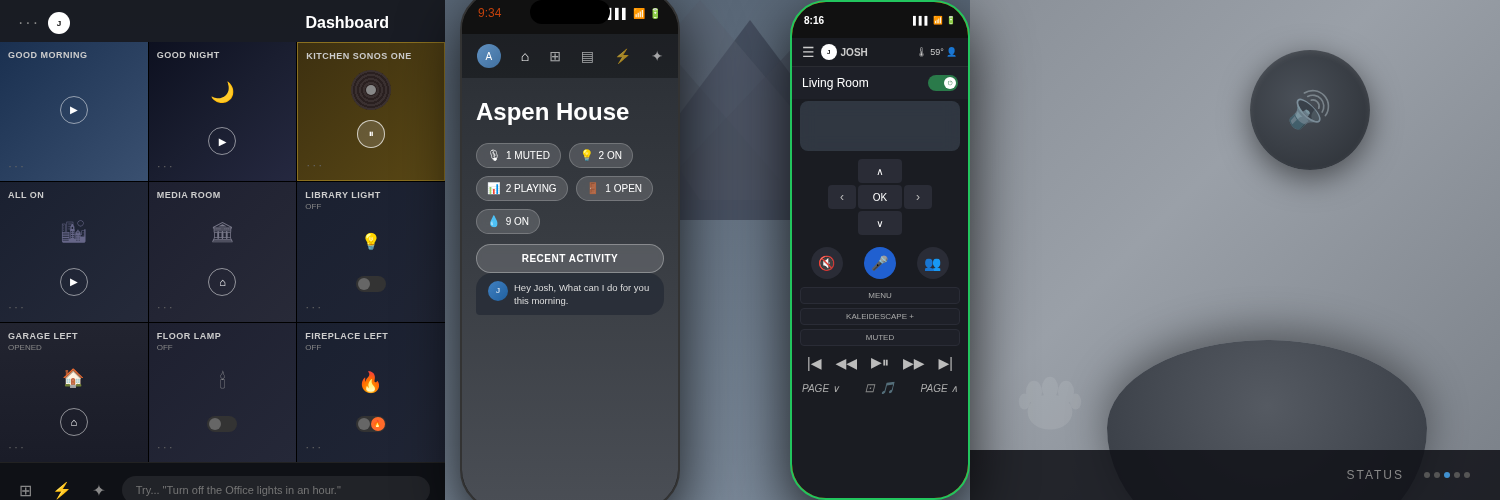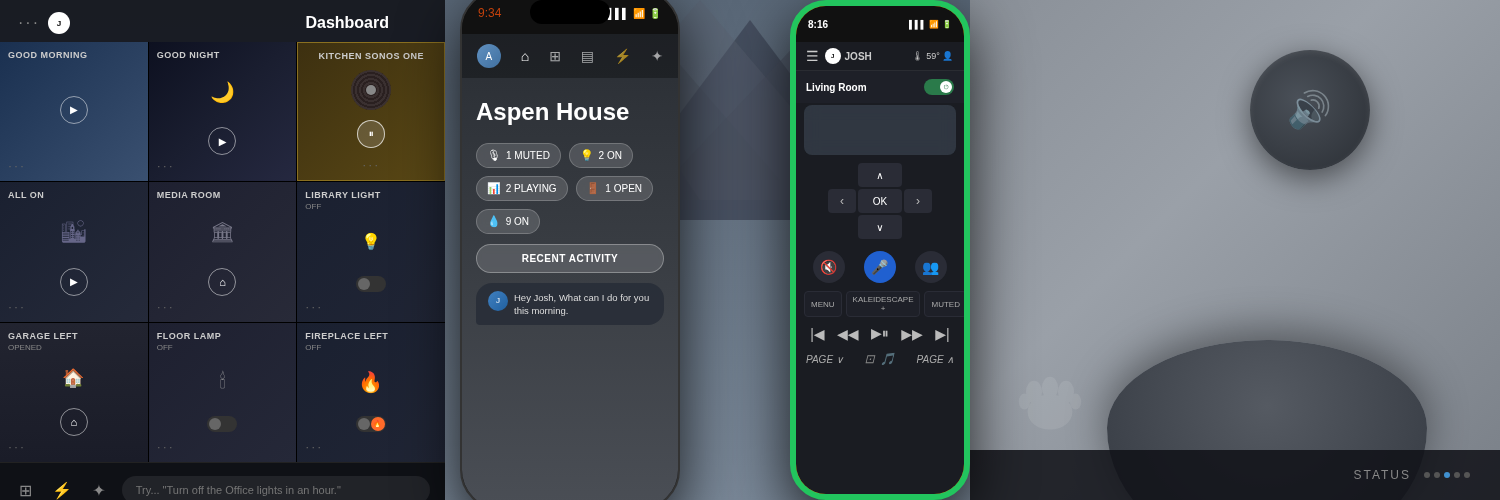--- a/index.html
+++ b/index.html
@@ -337,21 +337,20 @@
       border-radius: 20px;
       padding: 8px 16px;
       color: #fff;
       font-size: 10px;
       font-weight: 600;
       letter-spacing: 0.5px;
       text-transform: uppercase;
       cursor: pointer;
       width: 100%;
       text-align: center;
-      margin-bottom: 10px;
       backdrop-filter: blur(4px);
     }
 
     .chat-bubble {
       background: rgba(40,45,55,0.9);
       border-radius: 16px 16px 16px 4px;
       padding: 8px 12px;
       color: #ddd;
       font-size: 9.5px;
       line-height: 1.4;
@@ -377,21 +376,21 @@
       width: 180px;
       height: 500px;
       z-index: 20;
     }
 
     .phone-frame-right {
       width: 100%;
       height: 100%;
       background: #eab308;
       border-radius: 36px;
-      border: 6px solid #22c55e;
+      border: 2px solid #22c55e;
       overflow: hidden;
       position: relative;
       box-shadow: 0 20px 60px rgba(0,0,0,0.8);
     }
 
     .right-phone-header {
       height: 36px;
       background: #111;
       display: flex;
       align-items: center;
@@ -455,22 +454,22 @@
     .room-title-bar {
       display: flex;
       align-items: center;
       justify-content: space-between;
       padding: 8px 10px;
       background: #1e2028;
     }
 
     .room-title-text {
       color: #fff;
-      font-size: 10px;
-      font-weight: 700;
+      font-size: 12px;
+      font-weight: 400;
     }
 
     .power-toggle {
       width: 30px; height: 16px;
       background: #2a7a4a;
       border-radius: 8px;
       display: flex;
       align-items: center;
       justify-content: flex-end;
       padding-right: 2px;
@@ -553,20 +552,21 @@
     .ctrl-btn.mic-active {
       background: #2060d0;
       color: #fff;
     }
 
     .source-buttons {
       display: flex;
       justify-content: space-around;
       padding: 2px 8px;
       gap: 4px;
+      flex-direction: column;
     }
 
     .source-btn {
       background: #1e2028;
       border: 1px solid #2a2c36;
       border-radius: 4px;
       color: #aaa;
       font-size: 8px;
       padding: 3px 6px;
       cursor: pointer;
@@ -664,21 +664,21 @@
       position: absolute;
       bottom: 0;
       right: 0;
       left: 0;
       height: 50px;
       background: rgba(15,17,22,0.85);
       display: flex;
       align-items: center;
       justify-content: flex-end;
       padding: 0 30px;
-      gap: 13px;
+      gap: 20px;
     }
 
     .status-label {
       color: #888;
       font-size: 12px;
       letter-spacing: 2px;
       text-transform: uppercase;
     }
 
     .status-dots {
@@ -730,21 +730,20 @@
     .good-morning-bg {
       background: linear-gradient(135deg, #1a3050 0%, #2a4060 50%, #3a5070 100%);
     }
 
     .good-night-bg {
       background: linear-gradient(135deg, #0d1020 0%, #1a1e30 50%, #252840 100%);
     }
 
     .kitchen-bg {
       background: linear-gradient(135deg, #3d3010, #5a4815);
-      align-items: center;
     }
 
     .all-on-bg {
       background: linear-gradient(135deg, #1a2030, #252a3a);
     }
 
     .media-room-bg {
       background: linear-gradient(135deg, #1e2030, #282a38);
     }
 

